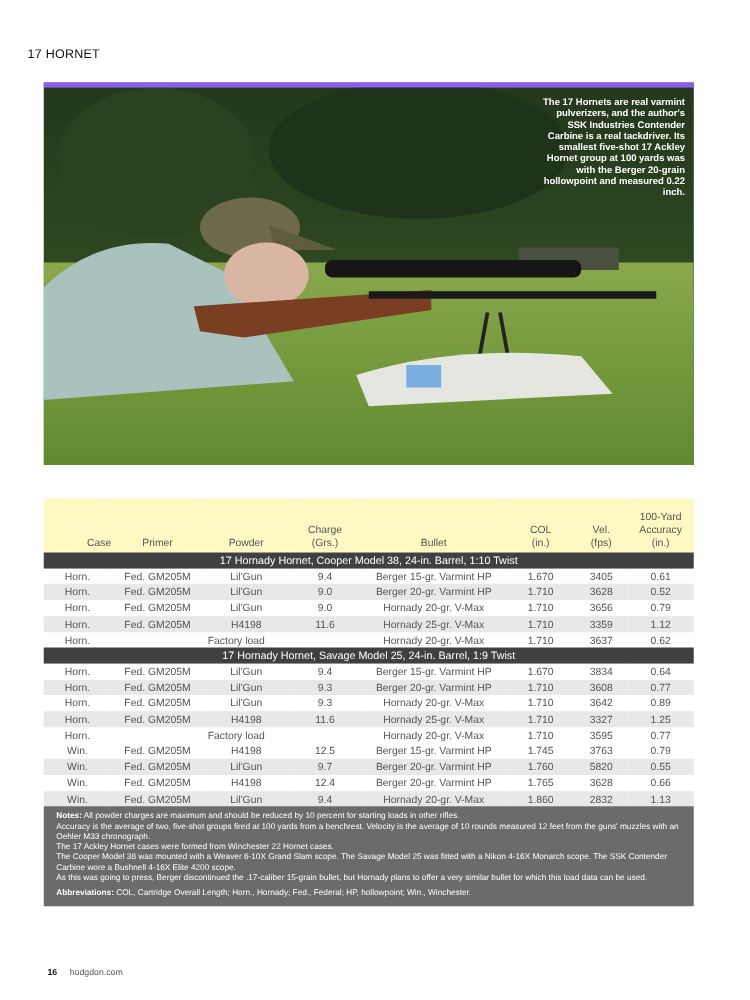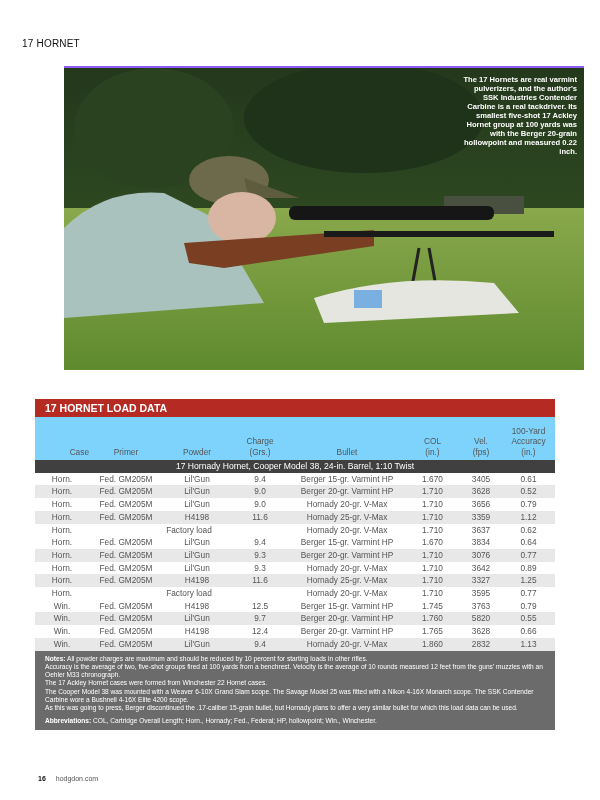--- a/index.html
+++ b/index.html
@@ -5,41 +5,41 @@
   html, body { margin: 0; padding: 0; }
   body {
     width: 600px; height: 800px; background: #ffffff; position: relative; overflow: hidden;
     font-family: "Liberation Sans", sans-serif; color: #222;
   }
   .section-title {
     position: absolute; left: 22px; top: 38px; font-size: 10px; color: #111; letter-spacing: 0.2px;
   }
   .photo {
     position: absolute; left: 35px; top: 66px; width: 520px; height: 302px; overflow: hidden;
-    background: #3c5a2c; border-top: 2px solid #8b5cf6; margin-left: 29px;
+    background: #3c5a2c; border-top: 4px solid #8b5cf6;
   }
   .photo svg { position: absolute; left: 0; top: 0; }
   .caption {
     position: absolute; right: 7px; top: 7px; width: 118px; text-align: right;
     color: #fff; font-weight: bold; font-size: 7.6px; line-height: 9px;
     font-family: "Liberation Sans", sans-serif;
   }
   .table-box {
     position: absolute; left: 35px; top: 399px; width: 520px;
   }
   .table-header-bar {
     background: #b52b24; color: #fff; font-weight: bold; font-size: 10.5px;
     height: 18px; line-height: 18px; padding-left: 10px;
   }
   table.load {
     width: 520px; border-collapse: collapse; font-size: 8.3px; color: #555;
     table-layout: fixed;
   }
   table.load th {
-    background: #7dd3fc; font-weight: normal; color: #555; vertical-align: bottom;
+    background: #fef9c3; font-weight: normal; color: #555; vertical-align: bottom;
     padding: 2px 0 3px 0; line-height: 10.5px; height: 38px;
   }
   table.load td { height: 12.7px; line-height: 12.7px; padding: 0; text-align: center; white-space: nowrap; }
   tr.group td { background: #404040; color: #fff; font-size: 8.6px; }
   tr.row-odd td { background: #ffffff; }
   tr.row-even td { background: #e8e8e8; }
   td.case, th.case { text-align: right; padding-left: 10px; }
   .notes {
     background: #6b6b6b; color: #fff; font-size: 6.6px; line-height: 8.3px;
     padding: 4px 8px 5px 10px;
@@ -81,21 +81,20 @@
     <rect x="260" y="163" width="230" height="6" fill="#1a1a1a"></rect>
     <rect x="225" y="138" width="205" height="14" rx="6" fill="#161616"></rect>
     <path d="M355 180 L345 235 M365 180 L375 235" stroke="#222" stroke-width="3"></path>
     <path d="M250 230 Q330 205 430 215 L455 245 L260 255 Z" fill="#e6e6e0"></path>
     <rect x="290" y="222" width="28" height="18" fill="#7ab0e0"></rect>
   </svg>
   <div class="caption">The 17 Hornets are real varmint pulverizers, and the author's SSK Industries Contender Carbine is a real tackdriver. Its smallest five-shot 17 Ackley Hornet group at 100 yards was with the Berger 20-grain hollowpoint and measured 0.22 inch.</div>
 </div>
 
 <div class="table-box">
-  <div class="table-header-bar">17 HORNET LOAD DATA</div>
   <table class="load" id="load-table">
     <colgroup>
       <col style="width:54px">
         <col style="width:74px">
         <col style="width:68px">
         <col style="width:58px">
       <col style="width:116px">
         <col style="width:55px">
         <col style="width:42px">
         <col style="width:53px">
@@ -157,38 +156,41 @@
           <td>1.12</td>
         </tr>
         <tr class="row-odd">
           <td class="case">Horn.</td>
           <td colspan="3">Factory load</td>
           <td>Hornady 20-gr. V-Max</td>
           <td>1.710</td>
           <td>3637</td>
           <td>0.62</td>
         </tr>
+        <tr class="group">
+          <td colspan="8">17 Hornady Hornet, Savage Model 25, 24-in. Barrel, 1:9 Twist</td>
+        </tr>
         <tr class="row-odd">
           <td class="case">Horn.</td>
           <td>Fed. GM205M</td>
           <td>Lil'Gun</td>
           <td>9.4</td>
           <td>Berger 15-gr. Varmint HP</td>
           <td>1.670</td>
           <td>3834</td>
           <td>0.64</td>
         </tr>
         <tr class="row-even">
           <td class="case">Horn.</td>
           <td>Fed. GM205M</td>
           <td>Lil'Gun</td>
           <td>9.3</td>
           <td>Berger 20-gr. Varmint HP</td>
           <td>1.710</td>
-          <td>3076</td>
+          <td>3608</td>
           <td>0.77</td>
         </tr>
         <tr class="row-odd">
           <td class="case">Horn.</td>
           <td>Fed. GM205M</td>
           <td>Lil'Gun</td>
           <td>9.3</td>
           <td>Hornady 20-gr. V-Max</td>
           <td>1.710</td>
           <td>3642</td>

